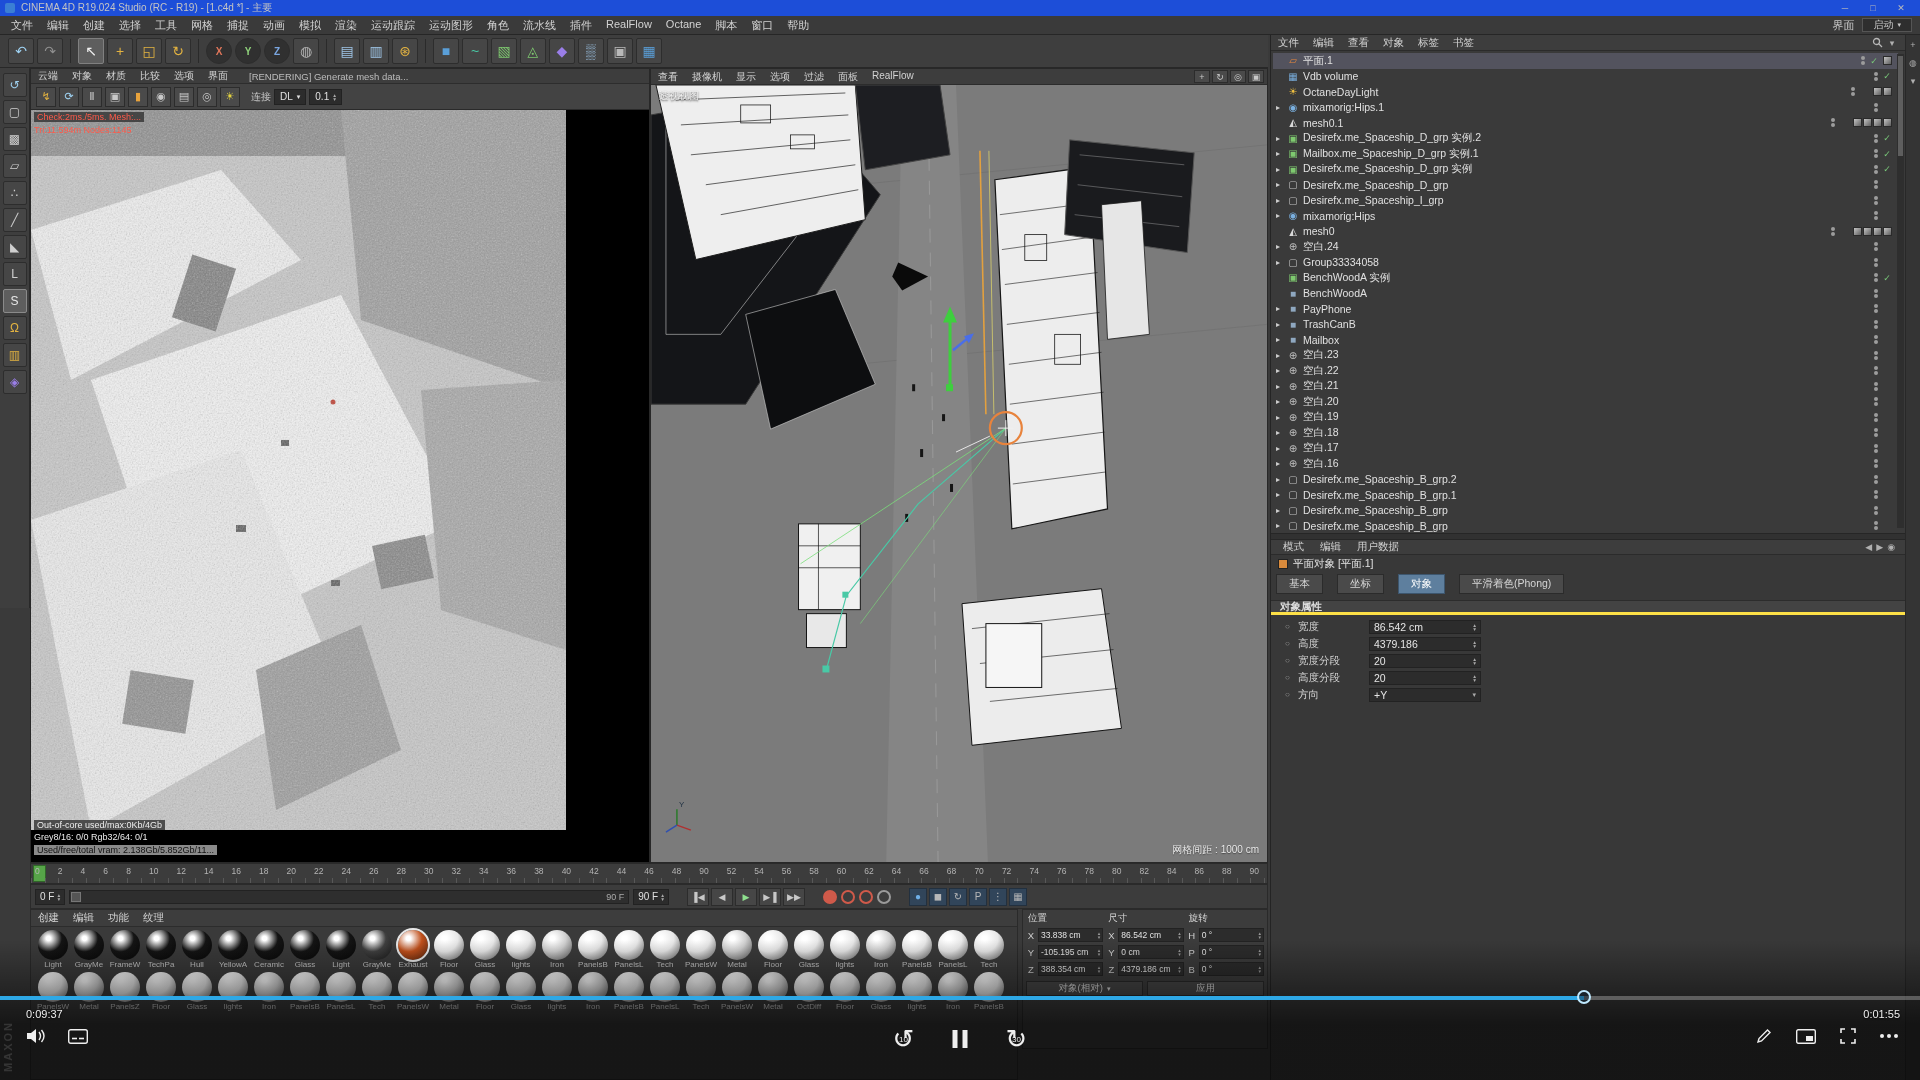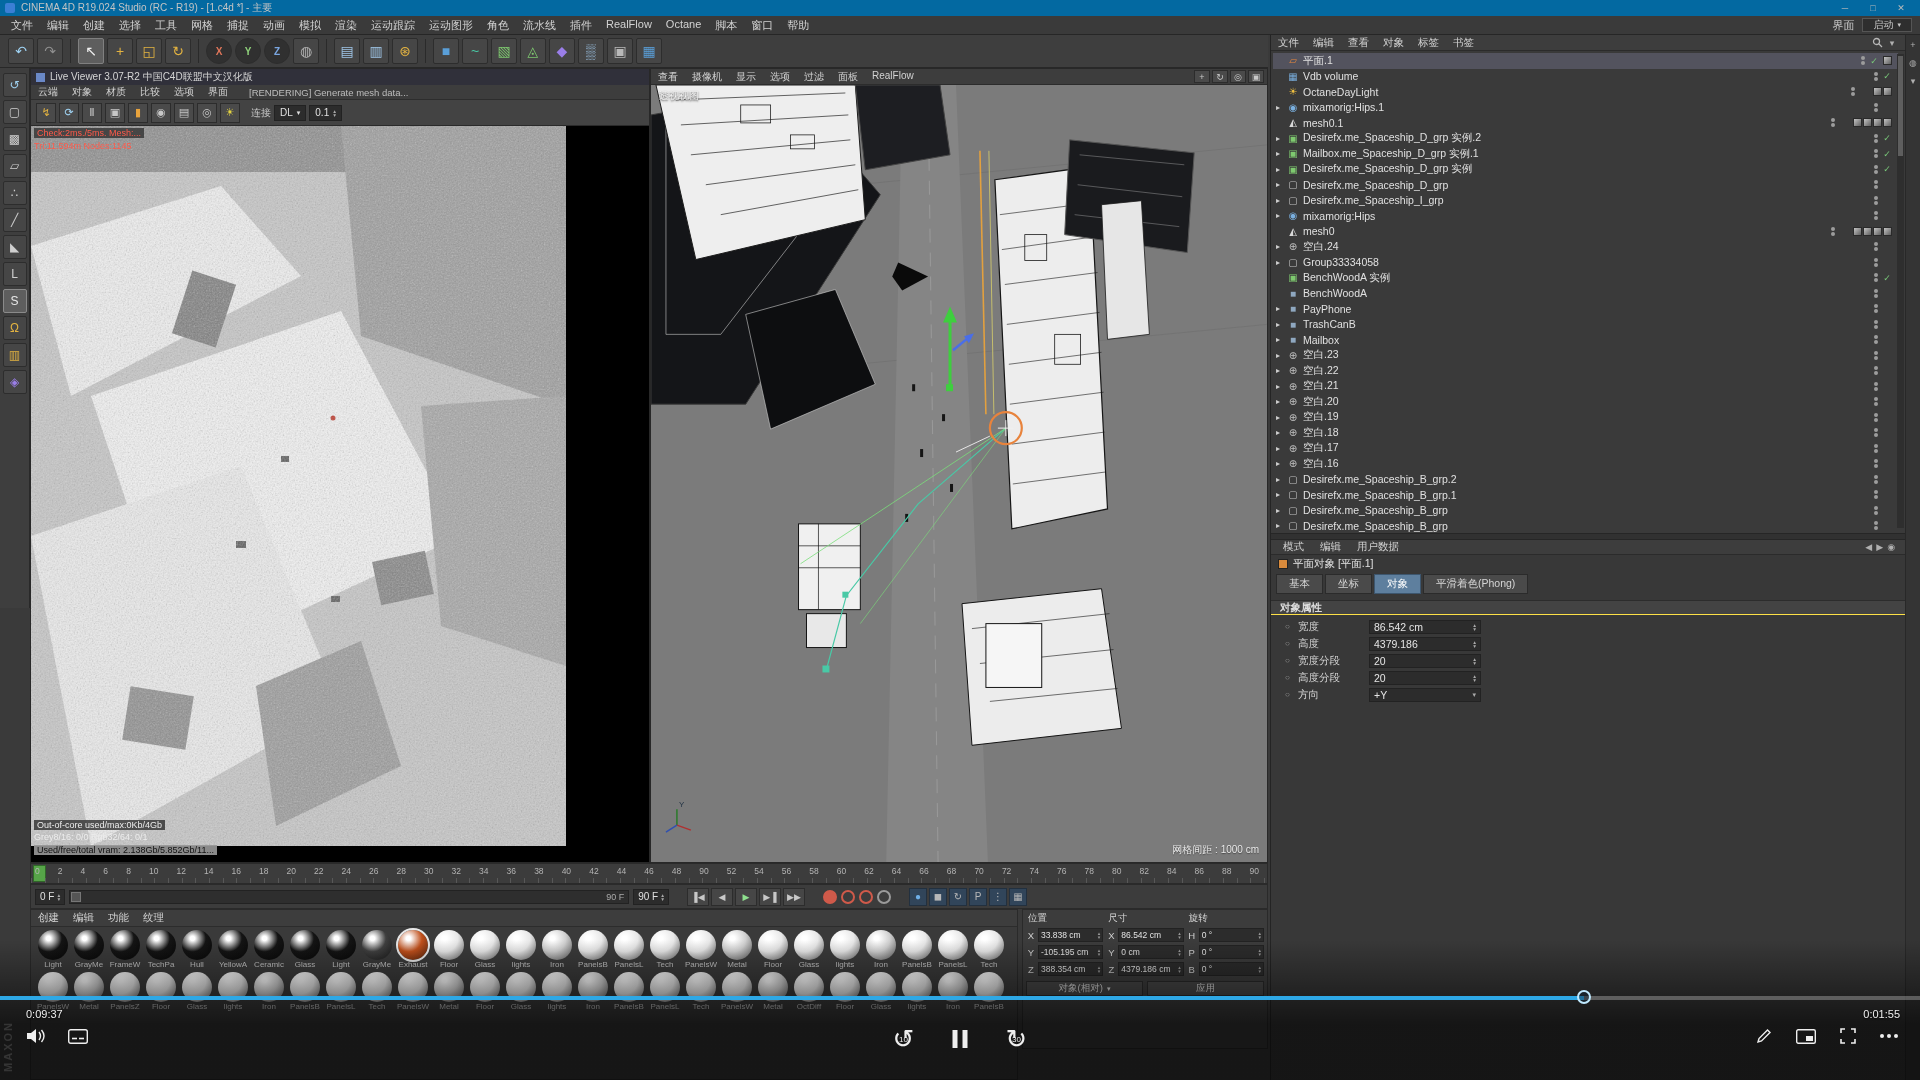--- a/index.html
+++ b/index.html
@@ -1,19 +1,19 @@
 <!DOCTYPE html>
 <html><head>
 <meta charset="utf-8">
 <style>
 *{box-sizing:border-box;margin:0;padding:0}
 html,body{width:1920px;height:1080px;overflow:hidden;background:#3a3a3a;
   font-family:"Liberation Sans","DejaVu Sans",sans-serif;color:#c8c8c8;font-size:11px}
 
-#titlebar{position:absolute;top:0;left:0;right:0;height:16px;background:#0369a1;display:flex;align-items:center;gap:6px;padding:0 5px;font-size:10px;color:#c4c4c4}
+#titlebar{position:absolute;top:0;left:0;right:0;height:16px;background:#1d4ed8;display:flex;align-items:center;gap:6px;padding:0 5px;font-size:10px;color:#c4c4c4}
 .appicon{width:10px;height:10px;background:#3b7fd4;border-radius:2px;flex:none}
 .wincontrols{margin-left:auto;display:flex}
 .wincontrols span{width:28px;text-align:center;font-size:9px;color:#bbb}
 #menubar{position:absolute;top:16px;left:0;right:0;height:19px;background:#3a3a3a;border-bottom:1px solid #262626;display:flex;align-items:center;padding:0 4px;font-size:11px}
 .menuitem{padding:0 7px;white-space:nowrap;color:#d2d2d2}
 #menu-right{margin-left:auto;display:flex;align-items:center;gap:8px;padding-right:4px}
 .chiplayout{background:#2e2e2e;border:1px solid #555;padding:0 10px;height:14px;display:flex;align-items:center;font-size:10px;gap:4px}
 #toolbar{position:absolute;top:35px;left:0;width:1268px;height:33px;background:#3e3e3e;border-bottom:1px solid #282828;display:flex;align-items:center;gap:3px;padding:0 8px}
 .ibox{width:26px;height:26px;background:#464646;border:1px solid #2d2d2d;border-radius:2px;display:flex;align-items:center;justify-content:center;font-size:14px;flex:none}
 .ibox.sel{background:#5e5e5e;border-color:#808080}
@@ -105,24 +105,24 @@
 .tagchip{width:9px;height:9px;background:linear-gradient(135deg,#c4c4c4,#5e5e5e);border:1px solid #2a2a2a;display:block}
 #om-scroll{position:absolute;right:16px;top:3px;width:7px;height:474px;background:#2e2e2e}
 #om-thumb{position:absolute;left:1px;top:2px;width:5px;height:100px;background:#5e5e5e}
 #edgestrip{position:absolute;right:0;top:0;bottom:0;width:15px;background:#343434;border-left:1px solid #282828;display:flex;flex-direction:column;align-items:center;gap:6px;padding-top:4px}
 .eico{width:12px;height:12px;display:flex;align-items:center;justify-content:center;font-size:9px;color:#b0b0b0}
 #splitter{height:7px;background:#313131;border-top:1px solid #262626;border-bottom:1px solid #262626}
 #modebar{height:15px;background:#3d3d3d;border-bottom:1px solid #2b2b2b;display:flex;align-items:center;padding:0 5px;font-size:10.5px}
 #mode-ricons{margin-left:auto;display:flex;gap:4px;padding-right:20px;font-size:9px;color:#b0b0b0}
 #attrtitle{height:18px;display:flex;align-items:center;gap:5px;font-size:10.5px;padding:0 7px;color:#e2e2e2}
 .attricon{width:10px;height:10px;background:#d88a3c;border:1px solid #222;flex:none}
-#attrtabs{display:flex;gap:2px;padding:1px 5px;align-items:center}
+#attrtabs{display:flex;gap:14px;padding:1px 5px;align-items:center}
 .atab{background:#4a4a4a;border:1px solid #2b2b2b;padding:2px 12px;font-size:10.5px;color:#d5d5d5}
 .atab.on{background:#5e7f9e;color:#fff;border-color:#3d566e}
-#attrsection{height:15px;background:#434343;border-top:1px solid #2c2c2c;border-bottom:1px solid #fde047;font-size:10.5px;font-weight:bold;padding:0 9px;display:flex;align-items:center;margin-top:5px;color:#ddd}
+#attrsection{height:15px;background:#434343;border-top:1px solid #2c2c2c;border-bottom:3px solid #fde047;font-size:10.5px;font-weight:bold;padding:0 9px;display:flex;align-items:center;margin-top:5px;color:#ddd}
 #attrfields{padding-top:3px}
 .afrow{height:17px;display:flex;align-items:center;padding-left:14px;font-size:10.5px;gap:5px}
 .adot{color:#999;font-size:8px;width:8px;flex:none}
 .albl{width:66px;color:#d5d5d5;flex:none}
 .abox{width:112px;height:14px;background:#2c2c2c;border:1px solid #222;display:flex;align-items:center;padding:0 4px;gap:2px}
 .aval{flex:1;color:#e5e5e5}
 .aspin{display:flex;flex-direction:column;font-size:5.5px;line-height:4px;color:#aaa}
 .adrop{font-size:7px;color:#aaa}
 
 #videooverlay{position:absolute;left:0;right:0;bottom:0;height:140px;background:linear-gradient(180deg,rgba(0,0,0,0) 0%,rgba(0,0,0,.62) 60%);z-index:50}
@@ -227,24 +227,20 @@
     <div class="pbox" style="color: rgb(207, 207, 207);">◣</div>
     <div class="pbox" style="color: rgb(207, 207, 207);">L</div>
     <div class="pbox sel" style="color: rgb(232, 232, 232);">S</div>
     <div class="pbox" style="color: rgb(227, 179, 65);">Ω</div>
     <div class="pbox" style="color: rgb(227, 179, 65);">▥</div>
     <div class="pbox" style="color: rgb(154, 126, 232);">◈</div>
   </div>
 <div id="maxon">MAXON</div>
 
 <div id="liveviewer">
-  <div id="lv-header">
-    <span class="lv-hicon"></span>
-    <span>Live Viewer 3.07-R2 中国C4D联盟中文汉化版</span>
-  </div>
   <div id="lv-menubar">
     <span id="lv-menus" style="display:flex">
         <span class="menuitem">云端</span>
         <span class="menuitem">对象</span>
         <span class="menuitem">材质</span>
         <span class="menuitem">比较</span>
         <span class="menuitem">选项</span>
         <span class="menuitem">界面</span>
       </span>
     <span id="lv-status">[RENDERING] Generate mesh data...</span>

